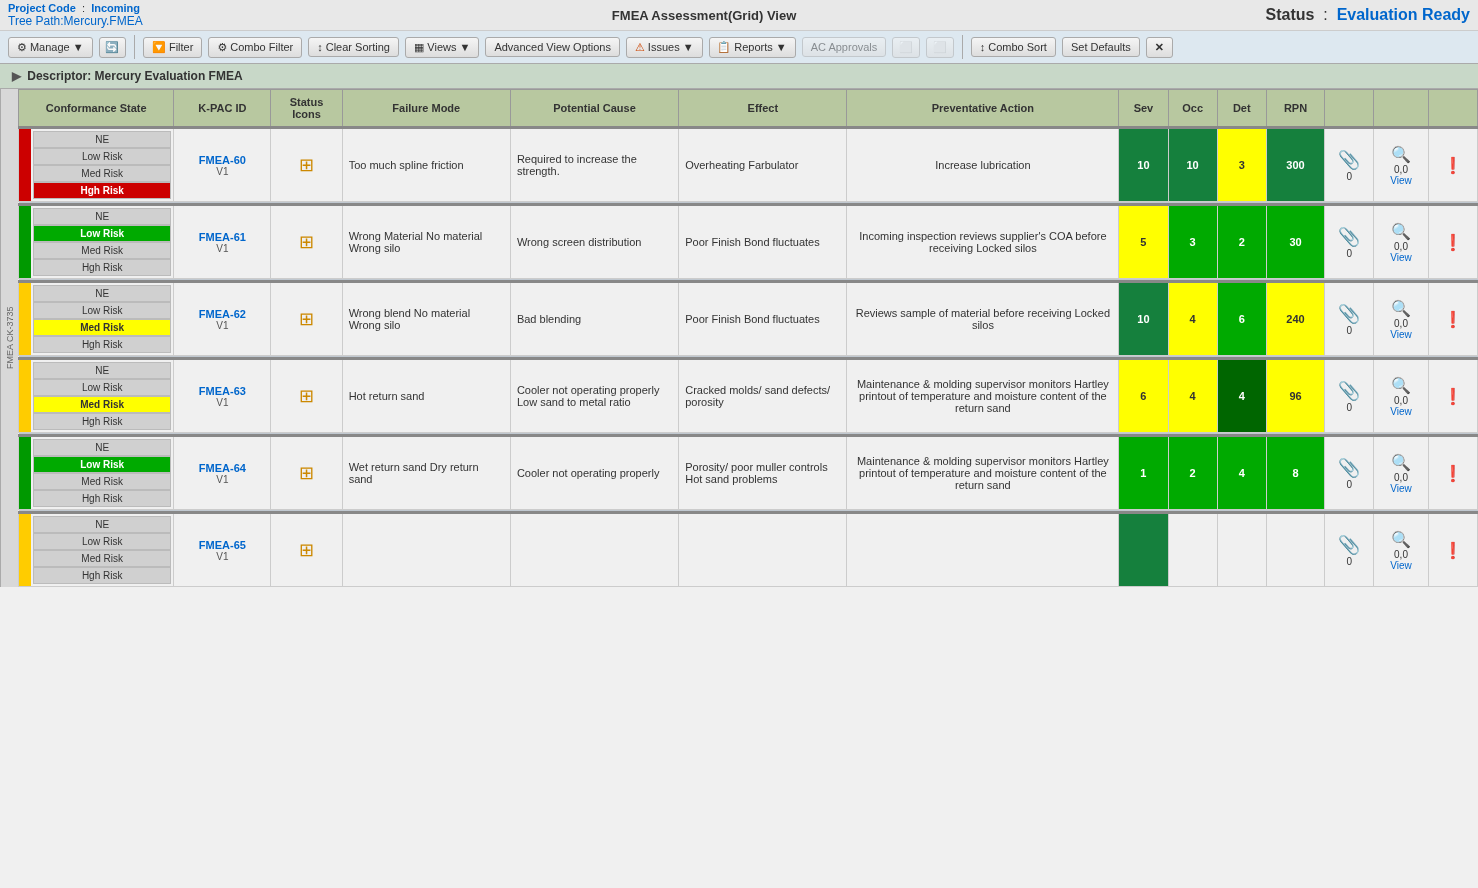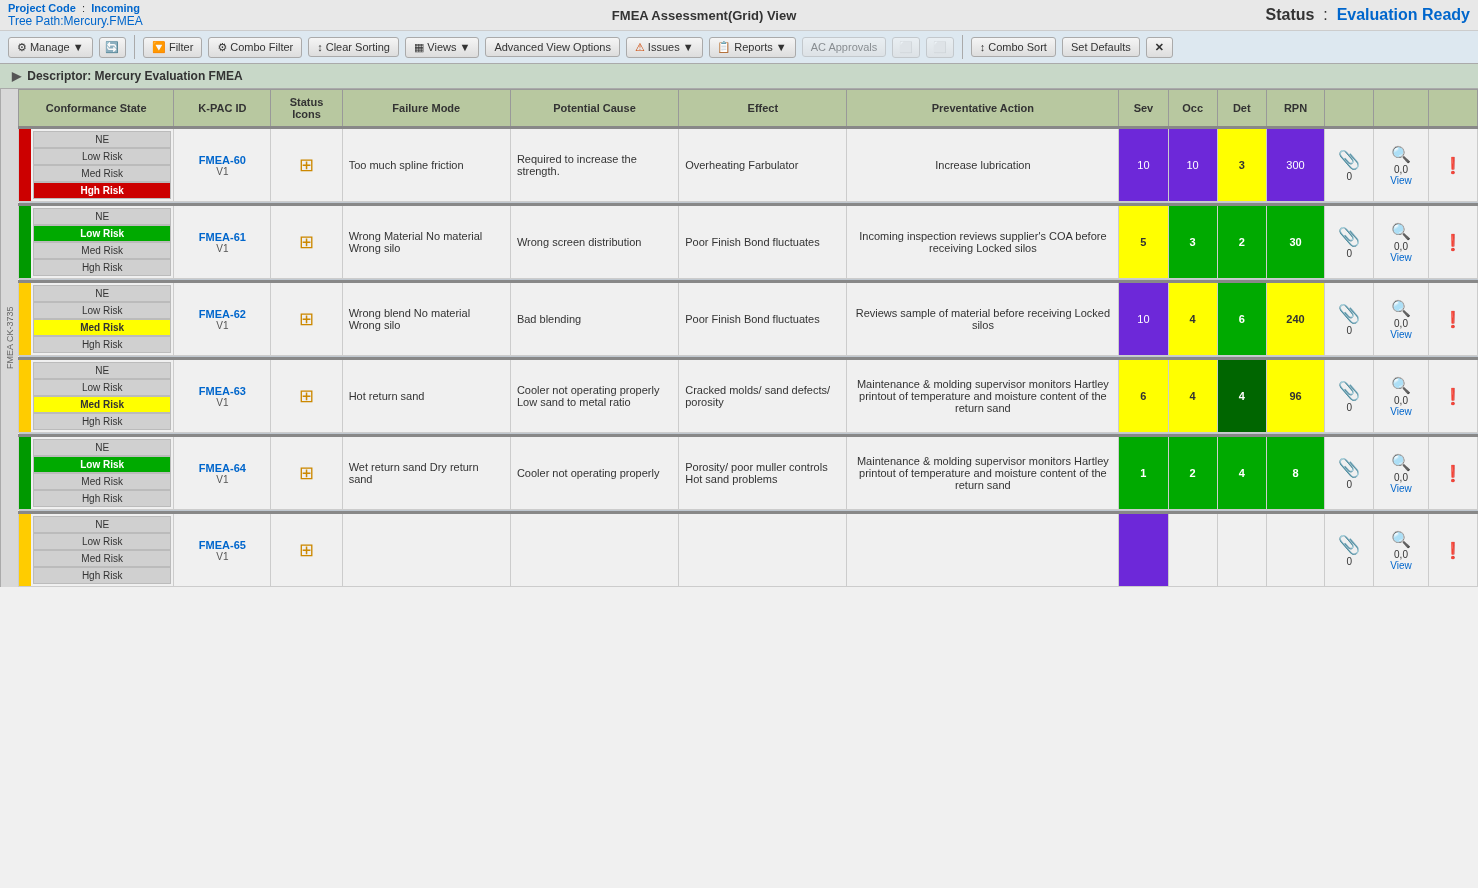--- a/index.html
+++ b/index.html
@@ -27,21 +27,21 @@
 
     
     .main-content { overflow-x: auto; }
 
     
     .fmea-table { width: 100%; border-collapse: collapse; table-layout: fixed; }
     .fmea-table th { background: #b8c8a0; border: 1px solid #999; padding: 6px 4px; text-align: center; font-size: 11px; font-weight: bold; color: #333; vertical-align: middle; }
     .fmea-table td { border: 1px solid #ccc; padding: 4px 6px; vertical-align: middle; font-size: 11px; }
 
     
-    .score-red { background: #6d28d9; color: white; text-align: center; font-weight: normal; }
+    .score-red { background: #15803d; color: white; text-align: center; font-weight: bold; }
     .score-yellow { background: #ffff00; color: #333; text-align: center; font-weight: bold; }
     .score-green { background: #00aa00; color: white; text-align: center; font-weight: bold; }
     .score-dark-green { background: #006600; color: white; text-align: center; font-weight: bold; }
 
     
     .fmea-link { color: #0066cc; font-weight: bold; text-align: center; display: block; }
     .version-label { text-align: center; font-size: 10px; color: #555; }
 
     
     .status-icon { text-align: center; font-size: 16px; }

